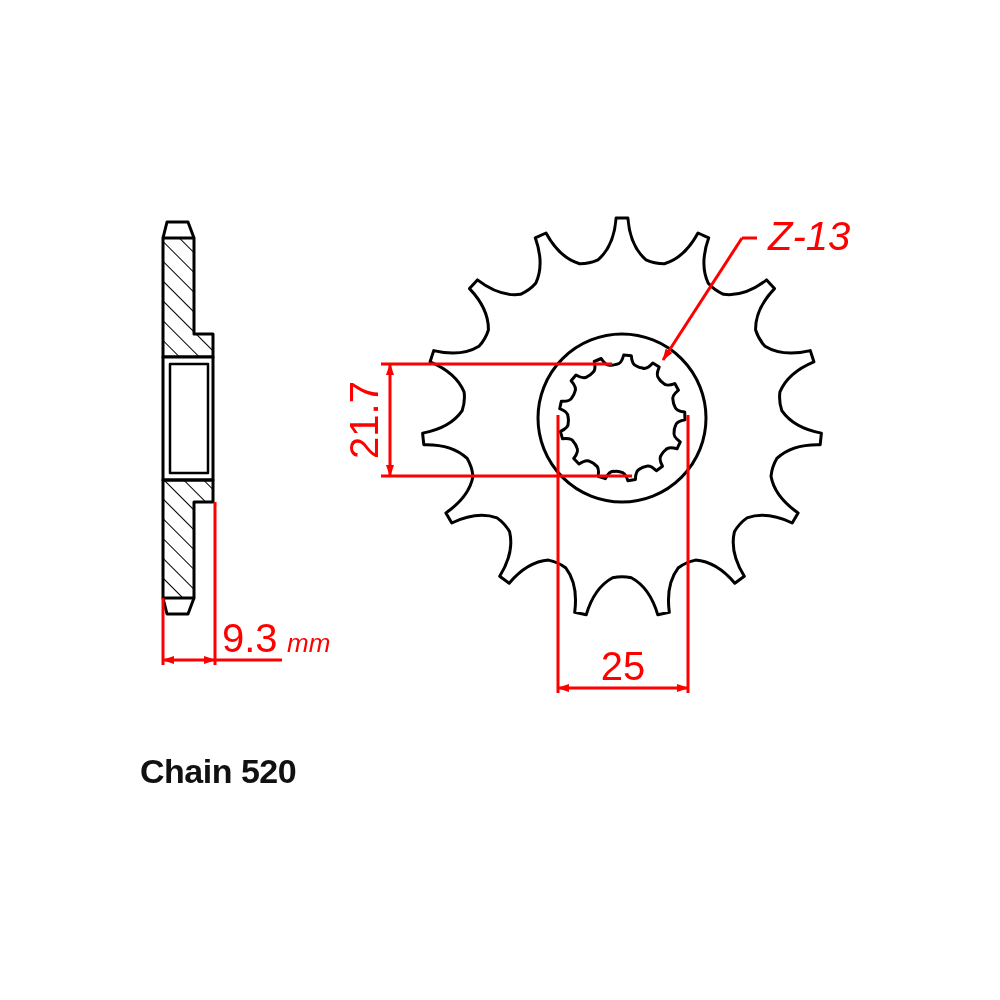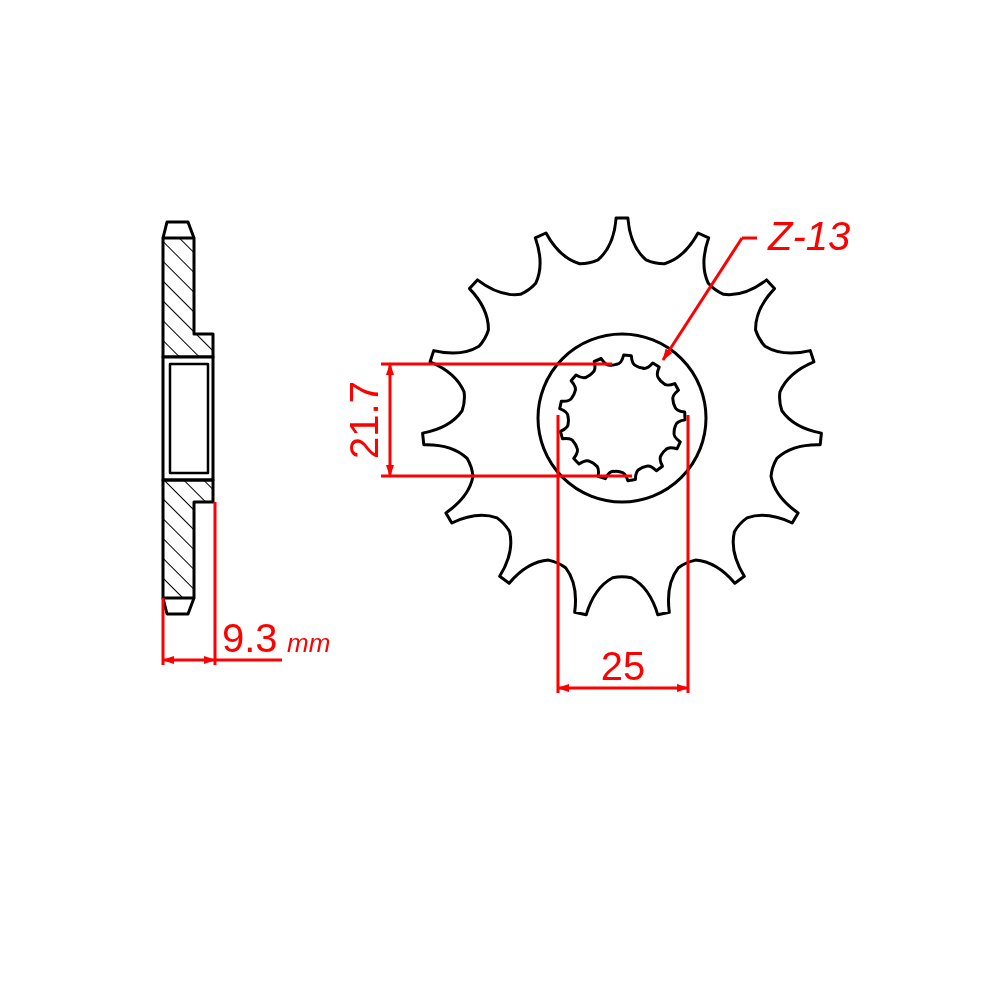--- a/index.html
+++ b/index.html
@@ -66,13 +66,14 @@
     </g>
     <text class="dim-text" x="623" y="680" font-size="40" text-anchor="middle">25</text>
 
     <g stroke="#ff0000" stroke-width="3" fill="none">
       <line x1="757" y1="238" x2="742" y2="238"></line>
       <line x1="742" y1="238" x2="663" y2="360" marker-end="url(#arr)"></line>
     </g>
     <text class="dim-text" x="768" y="250" font-size="40" font-style="italic">Z-13</text>
   </svg>
 
+  <div class="caption">Chain 520</div>
 </div>
 
 </body></html>

